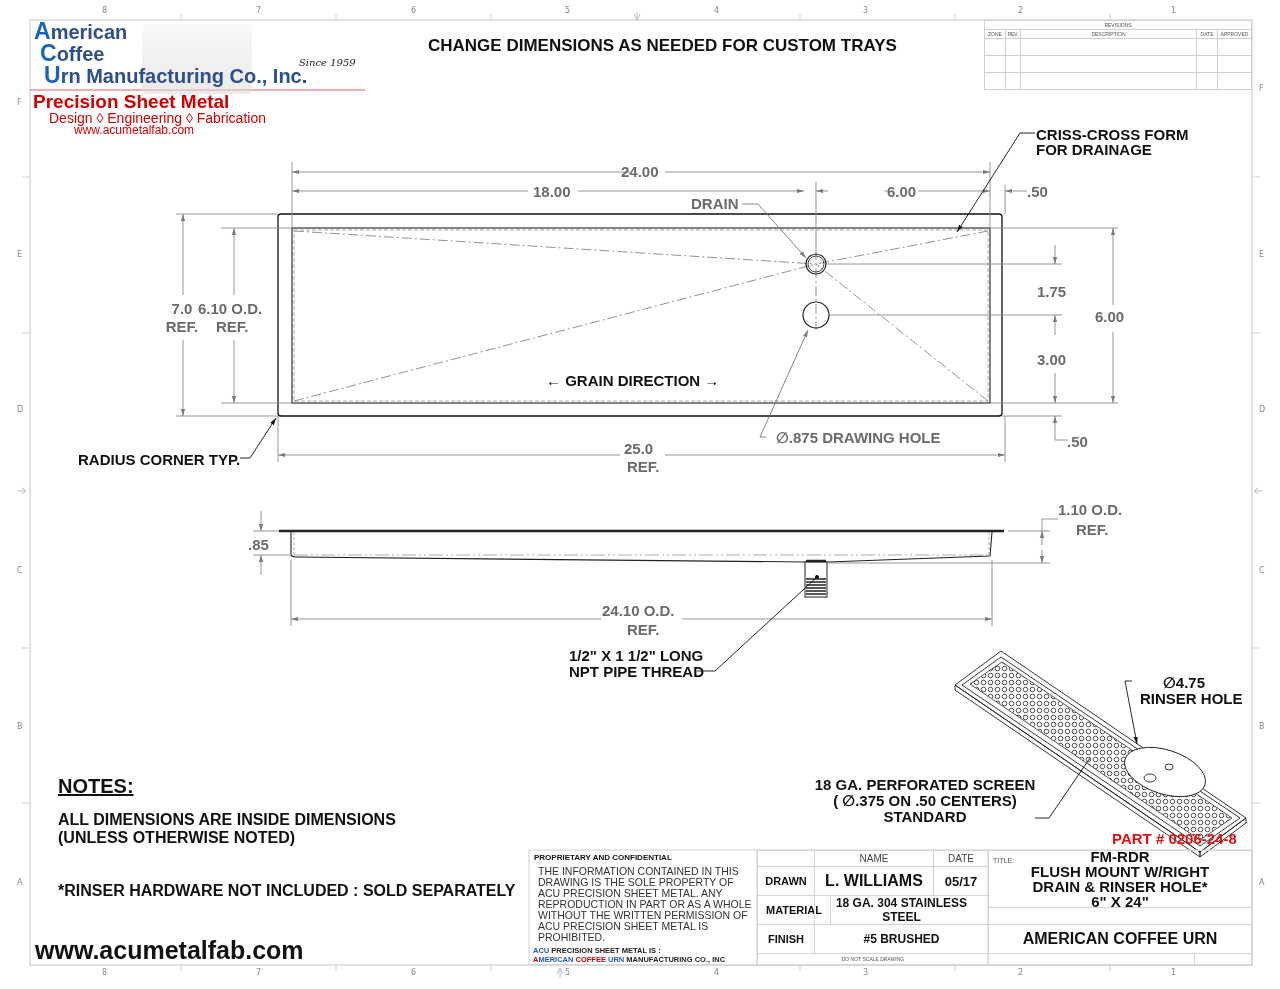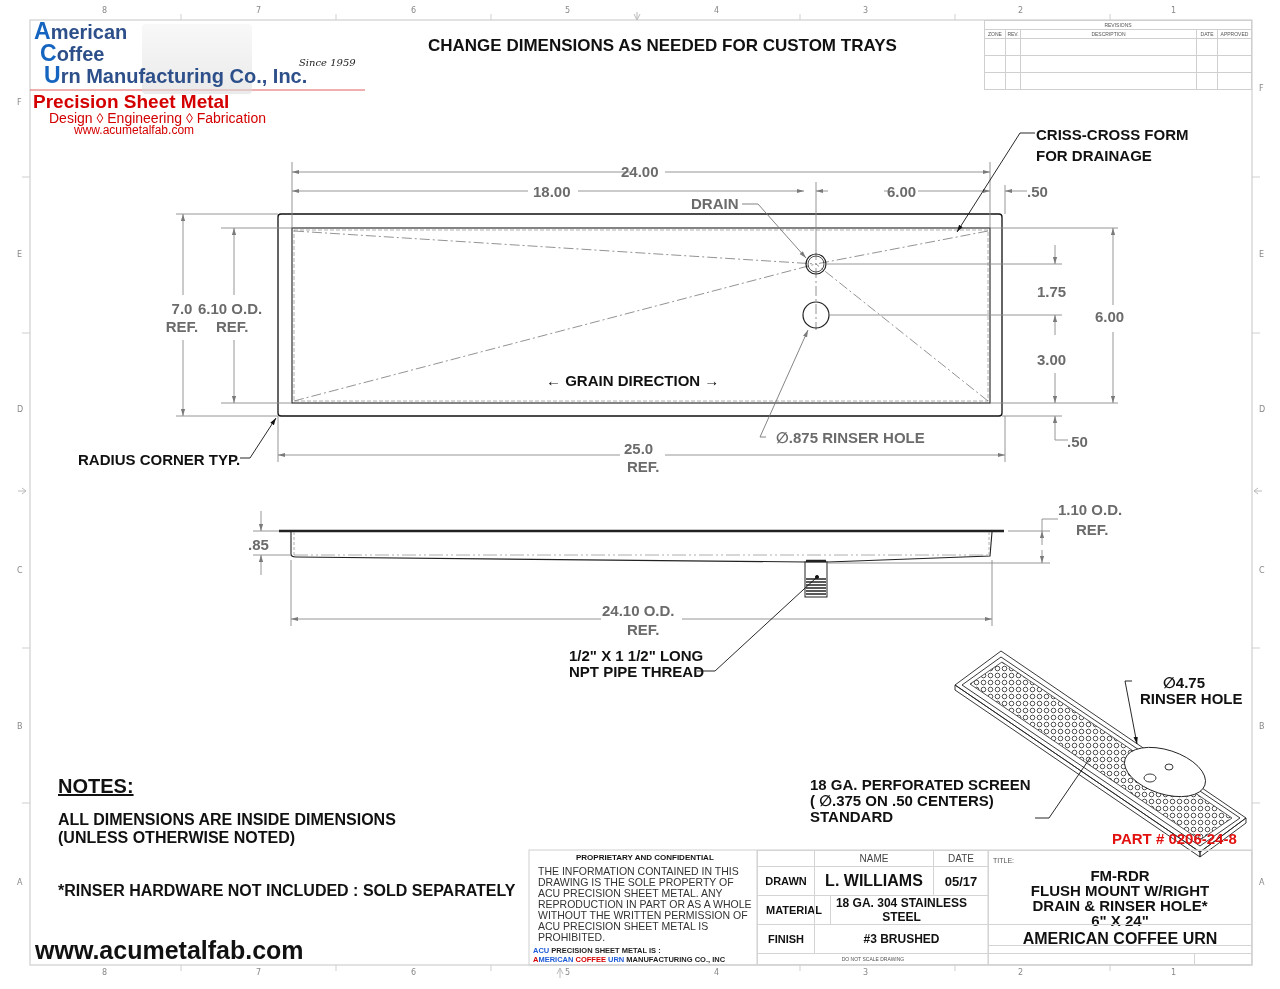--- a/index.html
+++ b/index.html
@@ -3,38 +3,38 @@
 <meta charset="utf-8">
 <style>
   html, body { margin:0; padding:0; background:#ffffff; }
   body { width:1280px; height:989px; position:relative; overflow:hidden;
          font-family:"Liberation Sans", "DejaVu Sans", sans-serif; color:#111; }
   .abs { position:absolute; }
   svg.drawing { position:absolute; left:0; top:0; width:1280px; height:989px; }
   .zone { position:absolute; font-size:8px; color:#888; font-family:"DejaVu Sans", sans-serif; }
   .dim { position:absolute; font-weight:bold; color:#6b6b6b; font-size:15px; white-space:nowrap; line-height:17px; text-align:center; }
   .lbl { position:absolute; font-weight:bold; color:#111; font-size:15px; white-space:nowrap; line-height:16px; }
-  .center { }
+  .center { text-align:center; }
 
   
   .logo-big { position:absolute; font-weight:bold; color:#2d4f8a; font-size:20px; line-height:22px; white-space:nowrap; }
   .logo-big .cap { color:#1565c0; font-size:23px; }
   .logo-since { position:absolute; font-style:italic; font-size:10px; color:#222; font-family:"DejaVu Serif", serif; }
   .logo-psm { position:absolute; font-weight:bold; color:#d40000; font-size:19px; }
   .logo-dep { position:absolute; font-size:14px; color:#d40000; }
   .logo-url { position:absolute; font-size:12px; color:#d40000; }
   .logo-machine { position:absolute; left:142px; top:24px; width:110px; height:70px;
                   background:linear-gradient(180deg,#f3f3f3,#d9d9d9); border-radius:4px; opacity:.55; }
 
   
   table.rev { position:absolute; left:984px; top:20px; width:268px; border-collapse:collapse; font-size:5px; color:#555; }
   table.rev td { border:1px solid #cfcfcf; height:16px; text-align:center; padding:0; }
   table.rev tr.hdr td { height:8px; }
   .tb-cell { position:absolute; border:1px solid #d4d4d4; box-sizing:border-box; display:flex; align-items:center; justify-content:center; text-align:center; }
-  .prop-head { position:absolute; font-size:8px; font-weight:bold; color:#111;margin-left:42px; }
+  .prop-head { position:absolute; font-size:8px; font-weight:bold; color:#111; }
   .prop-body { position:absolute; font-size:10.5px; line-height:11px; color:#333; }
   .prop-foot { position:absolute; font-size:7.5px; font-weight:bold; line-height:9px; color:#222; }
   .blue { color:#1e5bd7; } .red { color:#d40000; }
   .part { position:absolute; color:#e31010; font-weight:bold; font-size:15px; }
 </style>
 </head>
 <body>
 
 <svg class="drawing" viewBox="0 0 1280 989">
   <defs>
@@ -311,26 +311,26 @@
 <div class="dim" style="left:164px;top:318px;width:36px">REF.</div>
 <div class="dim" style="left:198px;top:300px">6.10 O.D.</div>
 <div class="dim" style="left:216px;top:318px">REF.</div>
 
 <div class="dim" style="left:1037px;top:283px">1.75</div>
 <div class="dim" style="left:1037px;top:351px">3.00</div>
 <div class="dim" style="left:1095px;top:308px">6.00</div>
 <div class="dim" style="left:1067px;top:433px">.50</div>
 
 <div class="lbl" style="left:546px;top:373px">← GRAIN DIRECTION →</div>
-<div class="dim" style="left:776px;top:429px">∅.875 RINSER HOLE</div>
+<div class="dim" style="left:776px;top:429px">∅.875 DRAWING HOLE</div>
 <div class="dim" style="left:624px;top:440px">25.0</div>
 <div class="dim" style="left:627px;top:458px">REF.</div>
 
 <div class="lbl" style="left:1036px;top:127px">CRISS-CROSS FORM</div>
-<div class="lbl" style="left:1036px;top:148px">FOR DRAINAGE</div>
+<div class="lbl" style="left:1036px;top:142px">FOR DRAINAGE</div>
 <div class="lbl" style="left:78px;top:452px">RADIUS CORNER TYP.</div>
 
 <div class="dim" style="left:248px;top:536px">.85</div>
 <div class="dim" style="left:1058px;top:501px">1.10 O.D.</div>
 <div class="dim" style="left:1076px;top:521px">REF.</div>
 <div class="dim" style="left:602px;top:602px">24.10 O.D.</div>
 <div class="dim" style="left:627px;top:621px">REF.</div>
 <div class="lbl" style="left:569px;top:648px">1/2" X 1 1/2" LONG</div>
 <div class="lbl" style="left:569px;top:664px">NPT PIPE THREAD</div>
 
@@ -363,25 +363,25 @@
   <div class="tb-cell" style="left:933px;top:850px;width:56px;height:17px;font-size:10px;color:#444">DATE</div>
 
   <div class="tb-cell" style="left:757px;top:866px;width:58px;height:30px;font-size:11px;font-weight:bold">DRAWN</div>
   <div class="tb-cell" style="left:814px;top:866px;width:120px;height:30px;font-size:16px;font-weight:bold">L. WILLIAMS</div>
   <div class="tb-cell" style="left:933px;top:866px;width:56px;height:30px;font-size:13px;font-weight:bold">05/17</div>
 
   <div class="tb-cell" style="left:757px;top:895px;width:74px;height:30px;font-size:11px;font-weight:bold">MATERIAL</div>
   <div class="tb-cell" style="left:814px;top:895px;width:175px;height:30px;font-size:12px;font-weight:bold">18 GA. 304 STAINLESS STEEL</div>
 
   <div class="tb-cell" style="left:757px;top:924px;width:58px;height:30px;font-size:11px;font-weight:bold">FINISH</div>
-  <div class="tb-cell" style="left:814px;top:924px;width:175px;height:30px;font-size:12px;font-weight:bold">#3 BRUSHED</div>
+  <div class="tb-cell" style="left:814px;top:924px;width:175px;height:30px;font-size:12px;font-weight:bold">#5 BRUSHED</div>
 
   <div class="tb-cell" style="left:757px;top:953px;width:232px;height:12px;font-size:5px;color:#555">DO NOT SCALE DRAWING</div>
 
-  <div class="tb-cell" style="left:988px;top:850px;width:264px;height:96px;flex-direction:column;font-weight:bold;font-size:15px;line-height:15px">
+  <div class="tb-cell" style="left:988px;top:850px;width:264px;height:58px;flex-direction:column;font-weight:bold;font-size:15px;line-height:15px">
     <span class="abs" style="left:4px;top:2px;font-size:7px;font-weight:normal;color:#555">TITLE:</span>
     <span>FM-RDR</span>
     <span>FLUSH MOUNT W/RIGHT</span>
     <span>DRAIN &amp; RINSER HOLE*</span>
     <span>6" X 24"</span>
   </div>
   <div class="tb-cell" style="left:988px;top:924px;width:264px;height:30px;font-size:16px;font-weight:bold">AMERICAN COFFEE URN</div>
   <div class="tb-cell" style="left:988px;top:953px;width:207px;height:12px"></div>
   <div class="tb-cell" style="left:1194px;top:953px;width:58px;height:12px"></div>
 </div>

